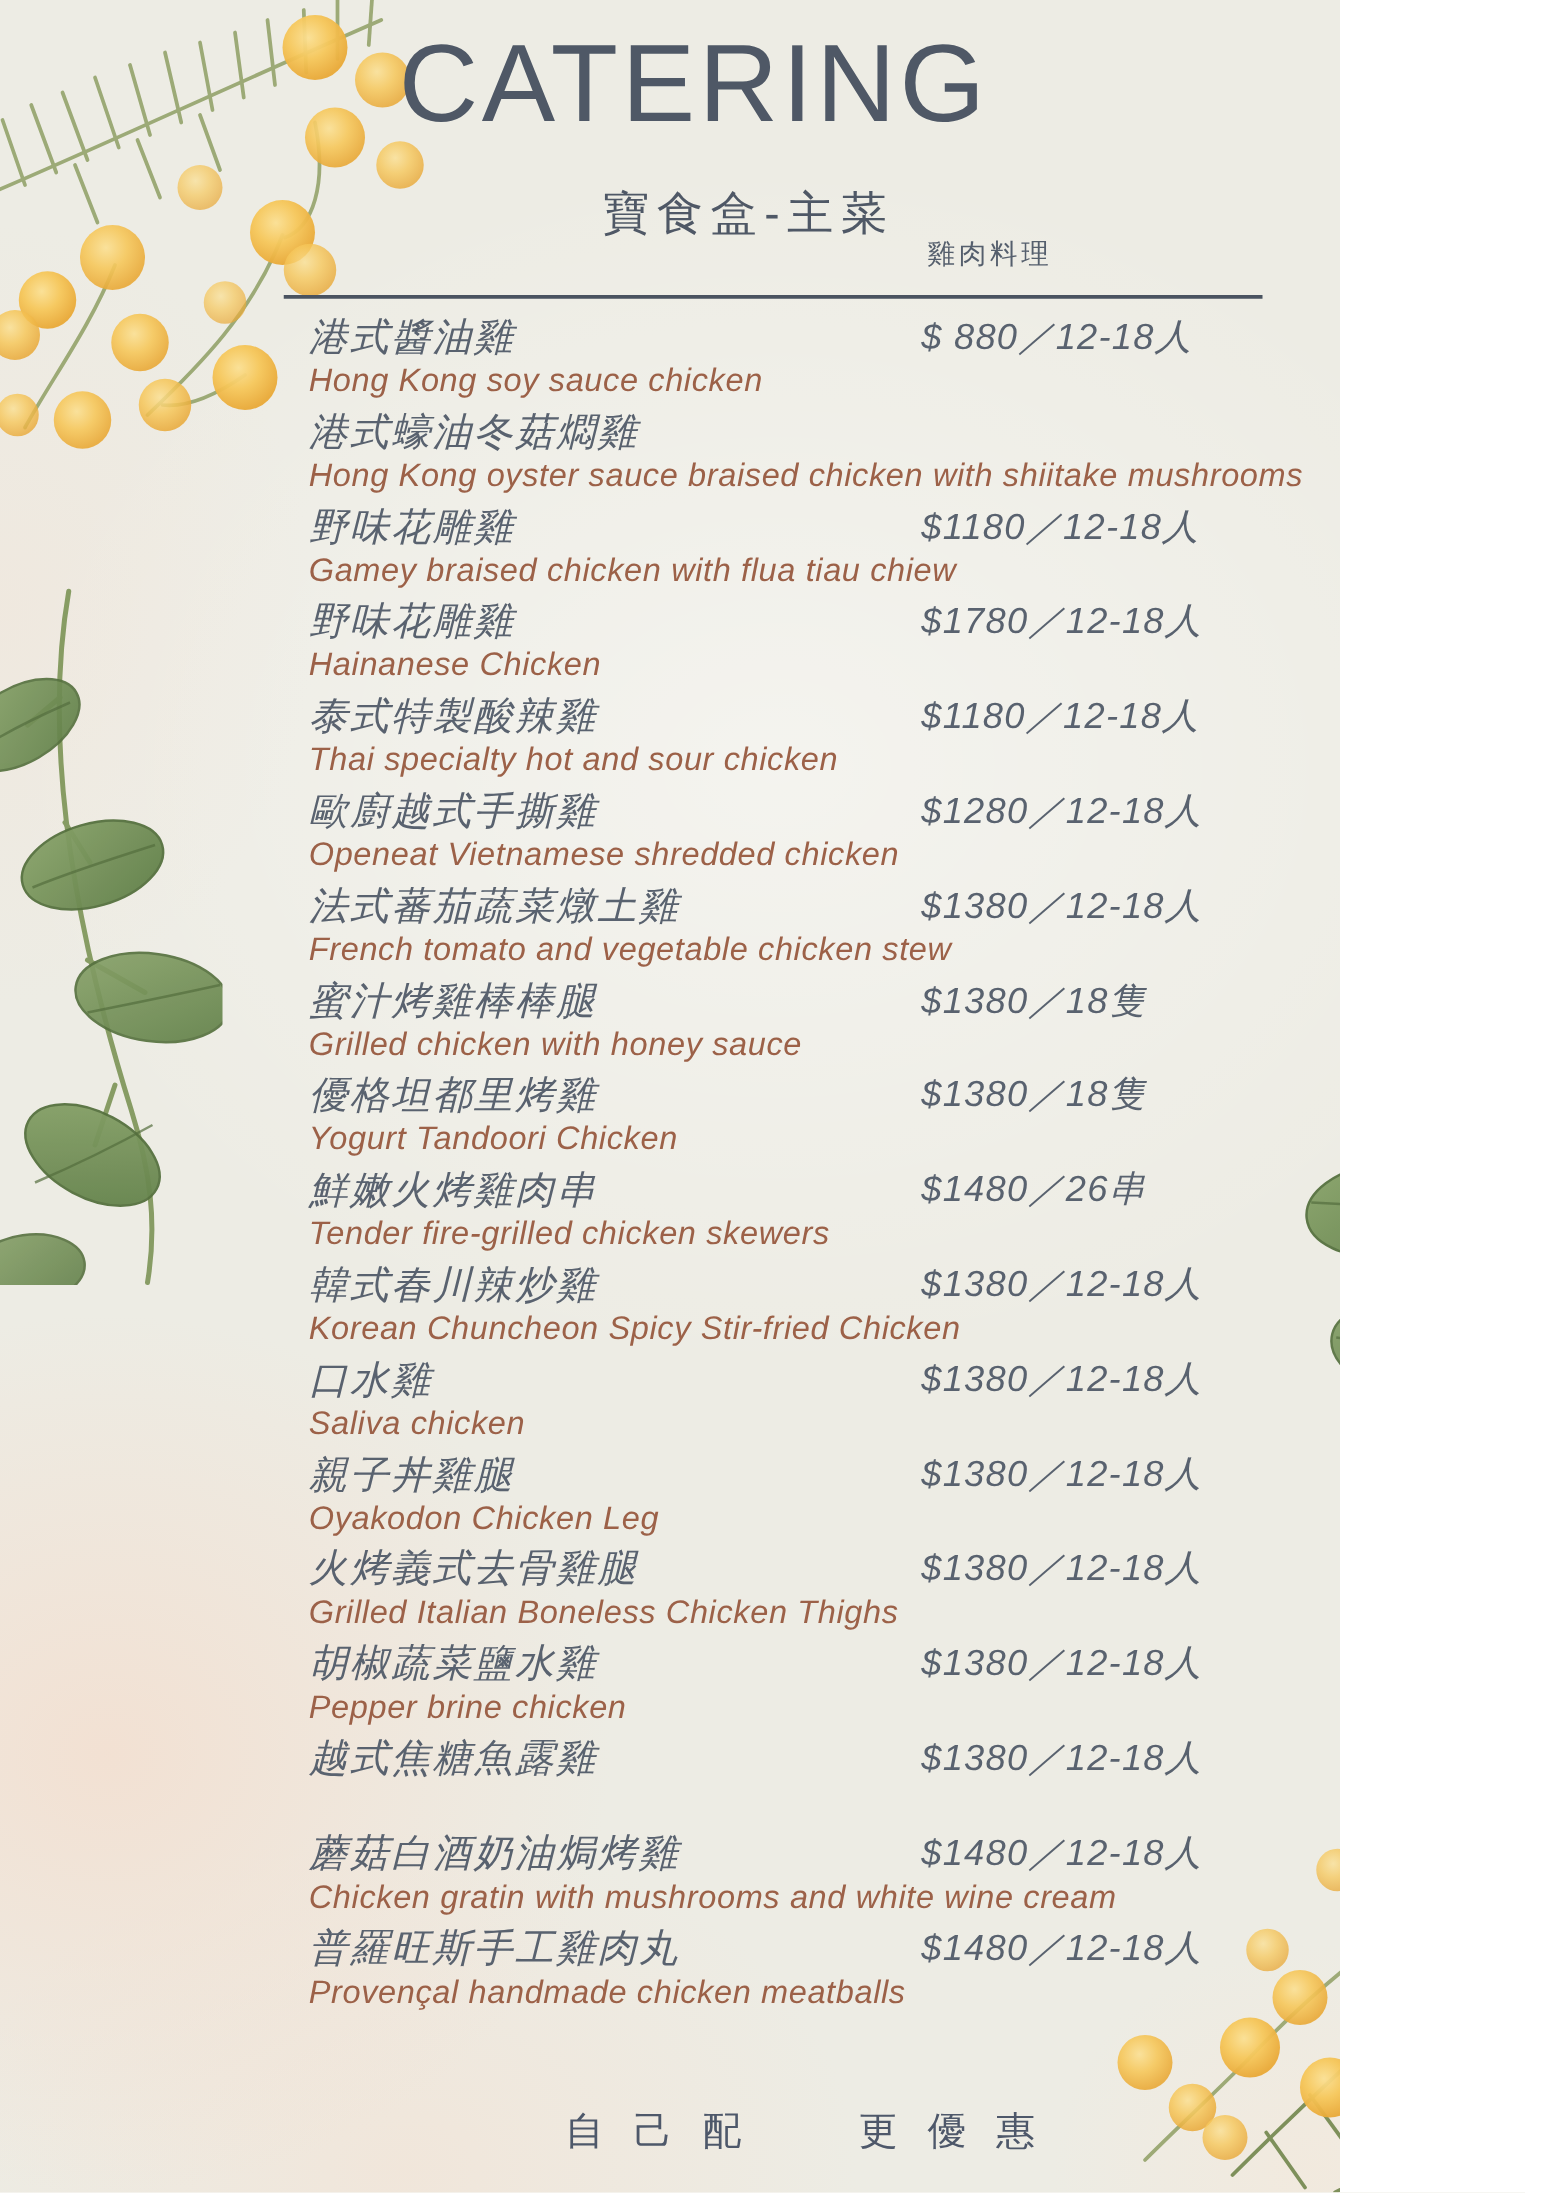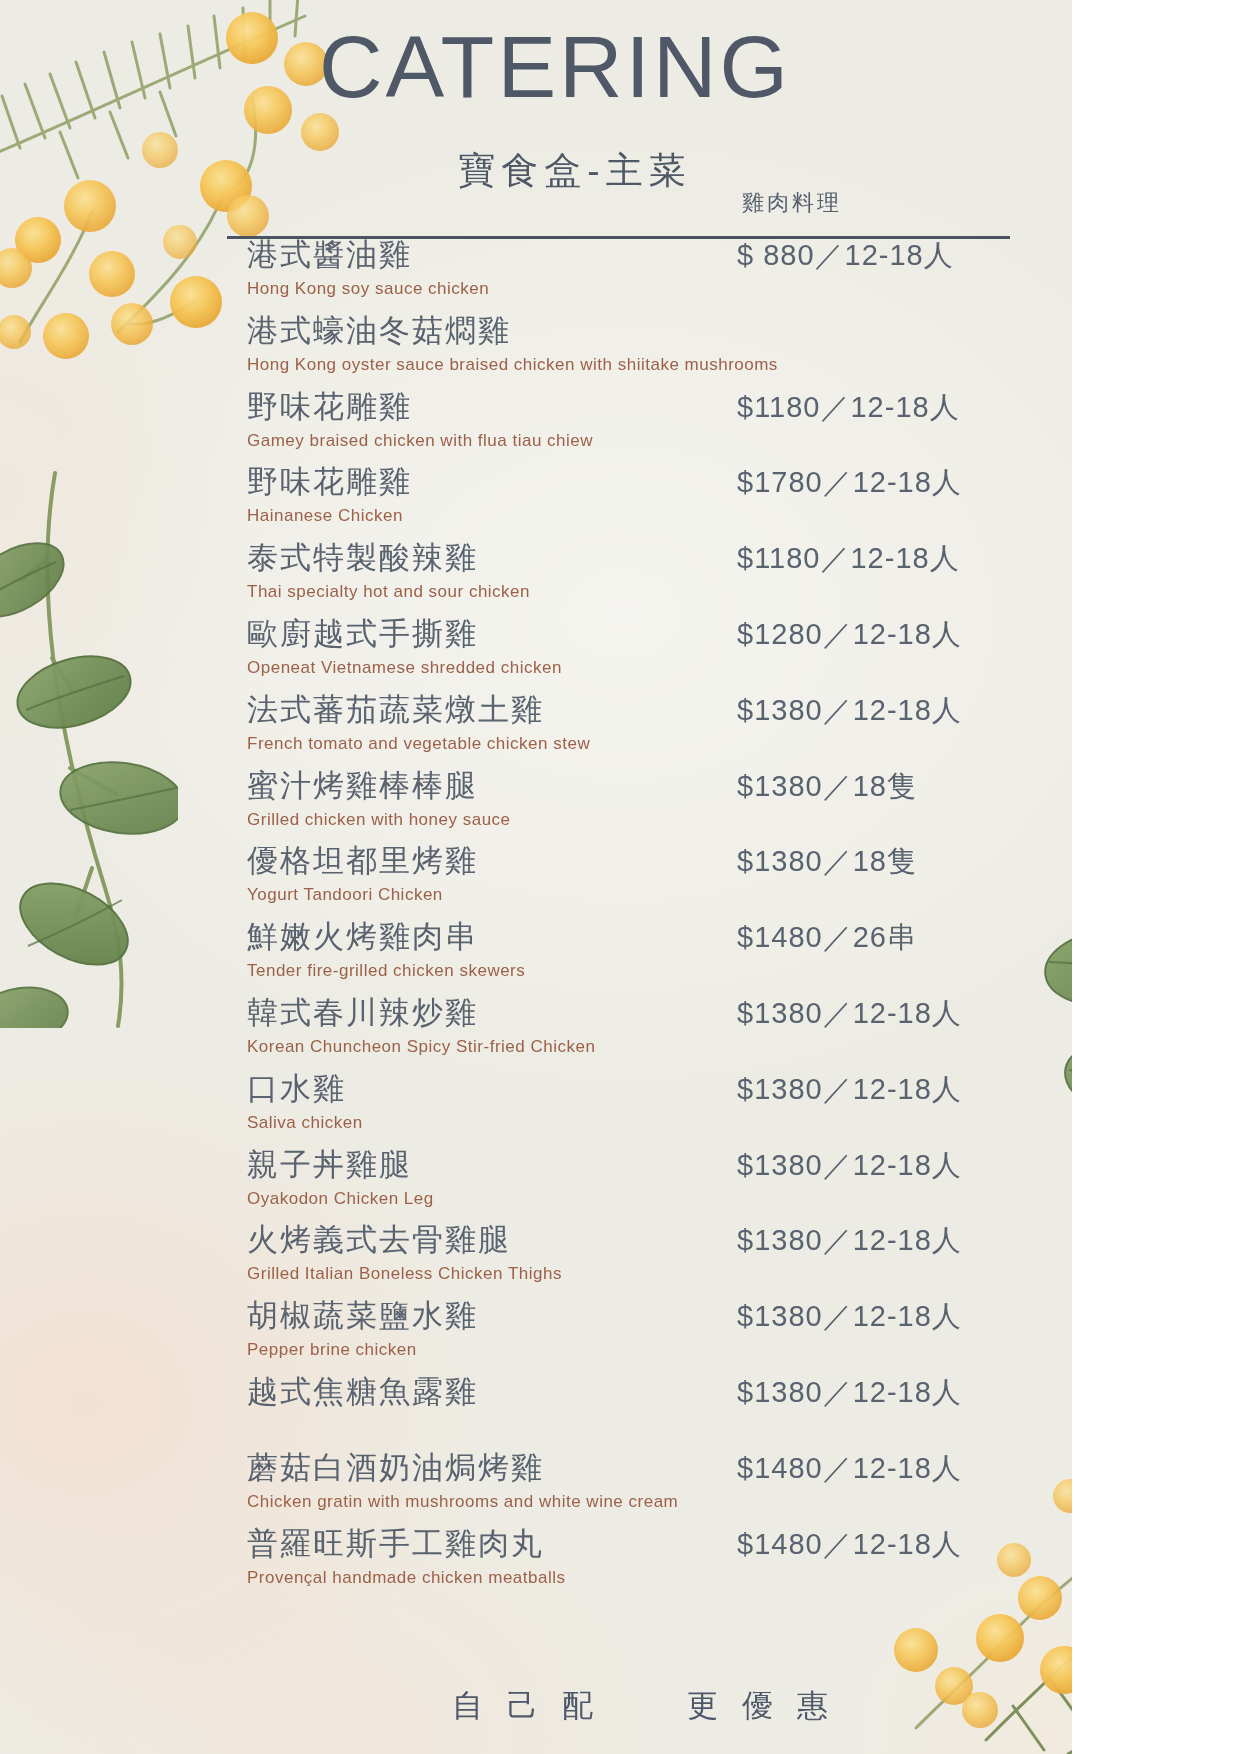--- a/index.html
+++ b/index.html
@@ -26,47 +26,48 @@
     position:absolute;top:16px;left:0;width:1110px;
     text-align:center;
     font-size:88px;letter-spacing:3px;
     color:#4f5866;font-weight:400;
   }
   .subtitle{
     position:absolute;top:146px;left:0;width:1150px;
     text-align:center;
     font-size:37px;letter-spacing:6px;
     color:#4f5866;
+    padding-left:24px;
   }
   .category{
     position:absolute;top:188px;right:230px;
     font-size:22px;letter-spacing:3px;
     color:#555f6d;
   }
   .divider{
     position:absolute;top:236px;left:227px;
     width:783px;height:3px;
     background:#4a5360;
   }
   .menu{
-    position:absolute;top:235px;left:247px;width:800px;
+    position:absolute;top:250px;left:247px;width:800px;font-style:italic;
   }
   .item{position:relative;height:75.8px;}
   .zh{
     display:inline-block;
     font-size:31px;line-height:40px;letter-spacing:2px;
     color:#59626f;white-space:nowrap;
   }
   .price{
     position:absolute;left:490px;top:0;
     font-size:29px;line-height:41px;letter-spacing:1px;
     color:#59626f;white-space:pre;
   }
   .en{
-    font-size:17px;line-height:26px;letter-spacing:0.5px;
+    font-size:26px;line-height:26px;letter-spacing:0.5px;
     color:#9c6148;white-space:nowrap;margin-top:1px;
   }
   .footer{
     position:absolute;top:1691px;left:452px;
     display:flex;gap:70px;
     font-size:31px;line-height:34px;
     color:#4e586a;
   }
   .footer span{letter-spacing:24px;white-space:nowrap;font-family:Liberation Mono, monospace;}
 </style>

